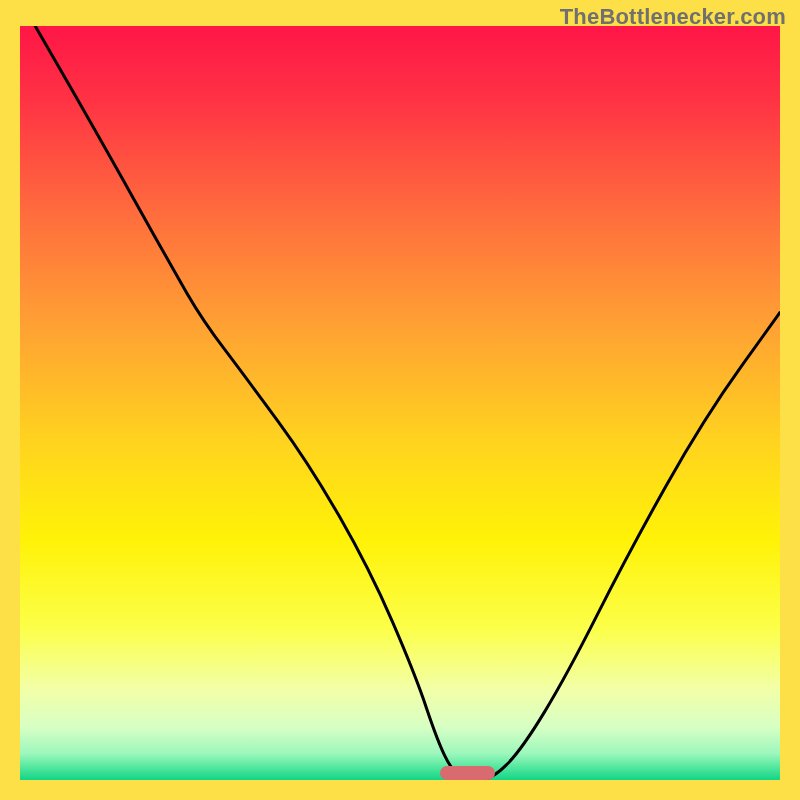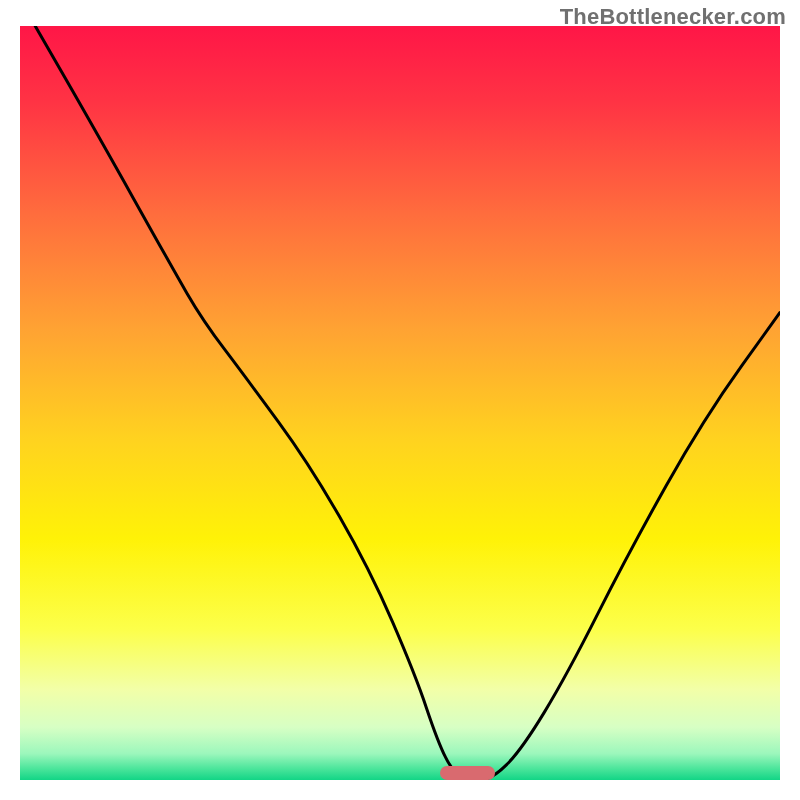--- a/index.html
+++ b/index.html
@@ -8,21 +8,21 @@
     width: 800px;
     height: 800px;
     background: #000;
     overflow: hidden;
     font-family: Arial, Helvetica, sans-serif;
   }
   .frame {
     position: relative;
     width: 800px;
     height: 800px;
-    background: #ffffff;
+    background: #fde047;
   }
   .watermark {
     position: absolute;
     top: 4px;
     right: 14px;
     color: #707070;
     font-size: 22px;
     font-weight: bold;
     letter-spacing: 0.2px;
     z-index: 10;

